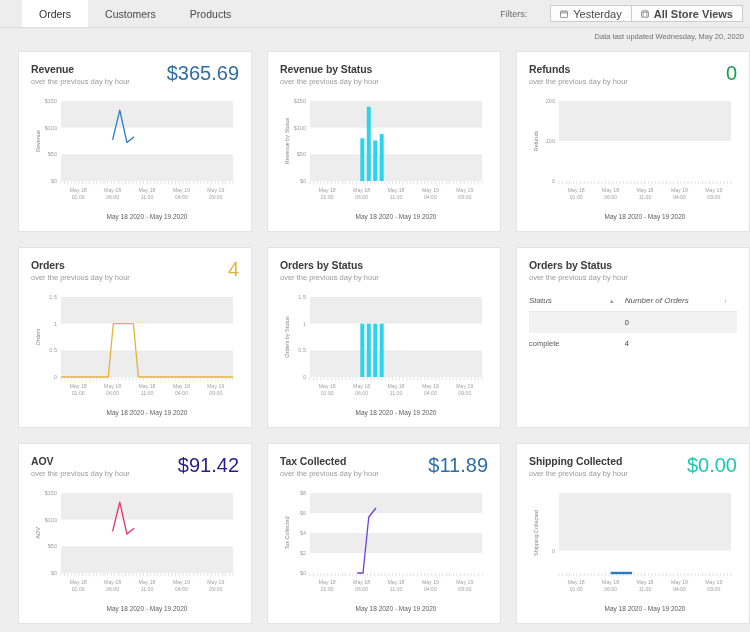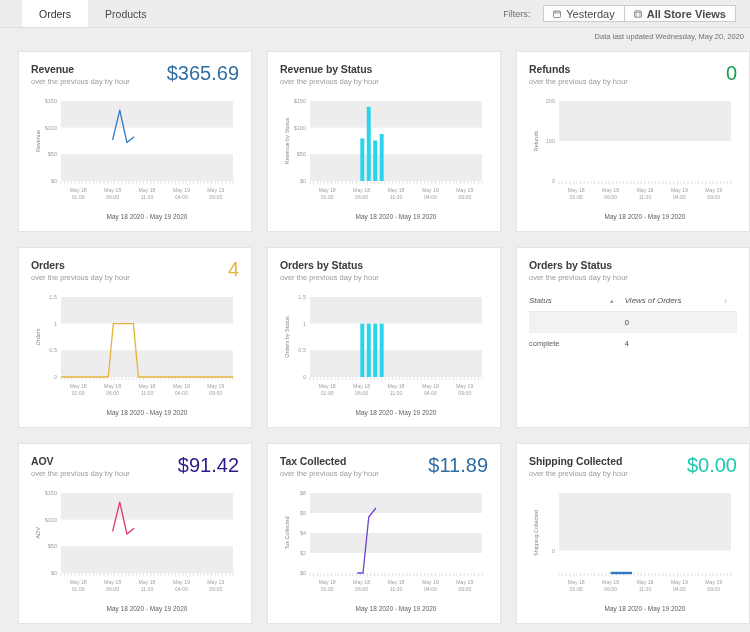--- a/index.html
+++ b/index.html
@@ -29,22 +29,22 @@
     background: transparent;
   }
   .nav-tab.active {
     background: #ffffff;
     color: #333333;
   }
   .filters {
     margin-left: auto;
     display: flex;
     align-items: center;
-    padding-right: 14px;
-    gap: 6px;
+    padding-right: 7px;
+    gap: 16px;
   }
   .filters-label {
     font-size: 9px;
     color: #6b6b6b;
     margin-right: 7px;
   }
   .filter-group { display: flex; }
   .filter-btn {
     display: flex; align-items: center; gap: 5px;
     height: 17px;
@@ -154,20 +154,23 @@
   .tbl td.num { color: #444444; }
   .caret { font-size: 6px; color: #9a9a9a; }
 </style>
 </head>
 <body>
 
 <div class="topbar">
   <div class="nav-tabs">
     <div class="nav-tab active">
       <span>Orders</span>
+    </div>
+    <div class="nav-tab">
+      <span>Customers</span>
     </div>
     <div class="nav-tab">
       <span>Products</span>
     </div>
   </div>
 
   <div class="filters">
     <span class="filters-label">Filters:</span>
     <div class="filter-group">
       <button class="filter-btn">
@@ -618,21 +621,21 @@
         <thead>
           <tr>
             <th class="col-status">
           <span class="sort-wrap">
                 <span>Status</span>
           <span class="caret">▲</span>
               </span>
             </th>
             <th>
           <span class="sort-wrap">
-                <span>Views of Orders</span>
+                <span>Number of Orders</span>
           <span class="caret">↕</span>
               </span>
             </th>
           </tr>
         </thead>
         <tbody>
           <tr class="row-alt">
             <td></td>
             <td class="num">0</td>
           </tr>

